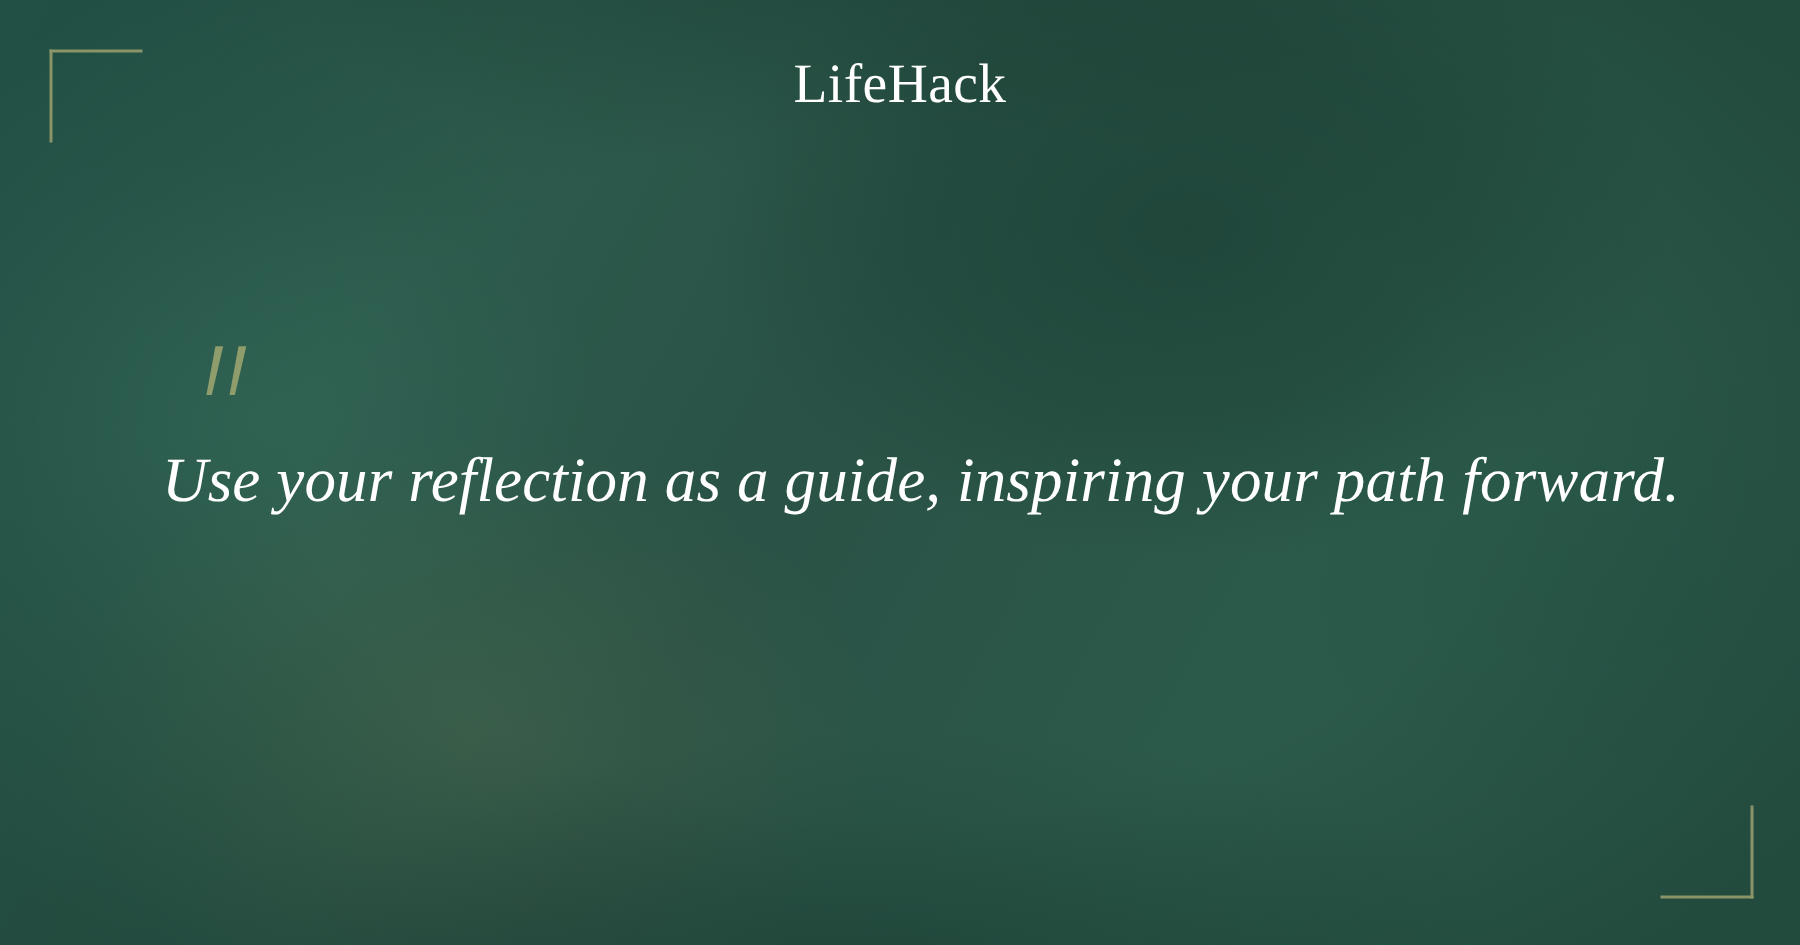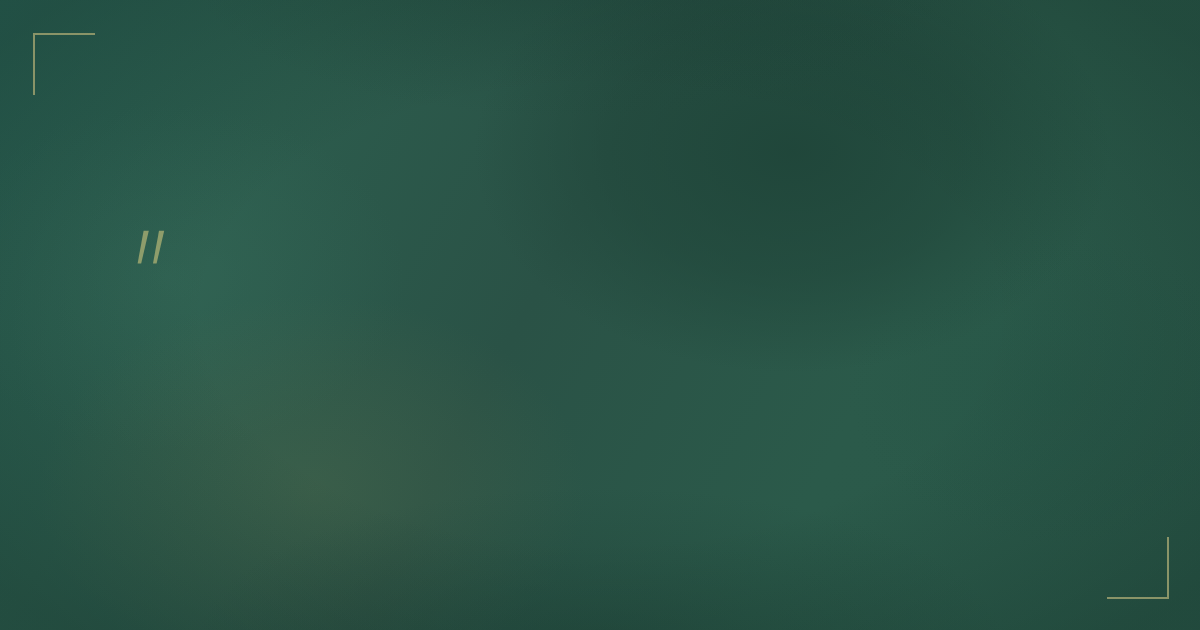--- a/index.html
+++ b/index.html
@@ -141,22 +141,24 @@
   <div class="bg-layer" id="bg-bloom-a"></div>
   <div class="bg-layer" id="bg-bloom-c"></div>
   <div class="bg-layer" id="bg-bloom-b"></div>
   <div class="bg-layer" id="bg-bloom-d"></div>
   <div class="bg-layer" id="bg-vignette"></div>
 
   <div class="corner" id="corner-top-left"></div>
 
   <div class="corner" id="corner-bottom-right"></div>
 
+  <div id="brand">LifeHack</div>
 
   <div id="quote-mark">
     <svg width="44" height="36" viewBox="0 0 44 36" aria-hidden="true">
       <path d="M12.6 0.8 L17.8 0.8 L10.2 33.4 L6.6 33.4 Z" fill="#93a06d" opacity="0.95"></path>
       <path d="M28.0 0.8 L33.2 0.8 L25.6 33.4 L22.0 33.4 Z" fill="#93a06d" opacity="0.95"></path>
     </svg>
   </div>
 
+  <div id="quote-text">Use your reflection as a guide, inspiring your path forward.</div>
 
 </div>
 
 </body></html>

